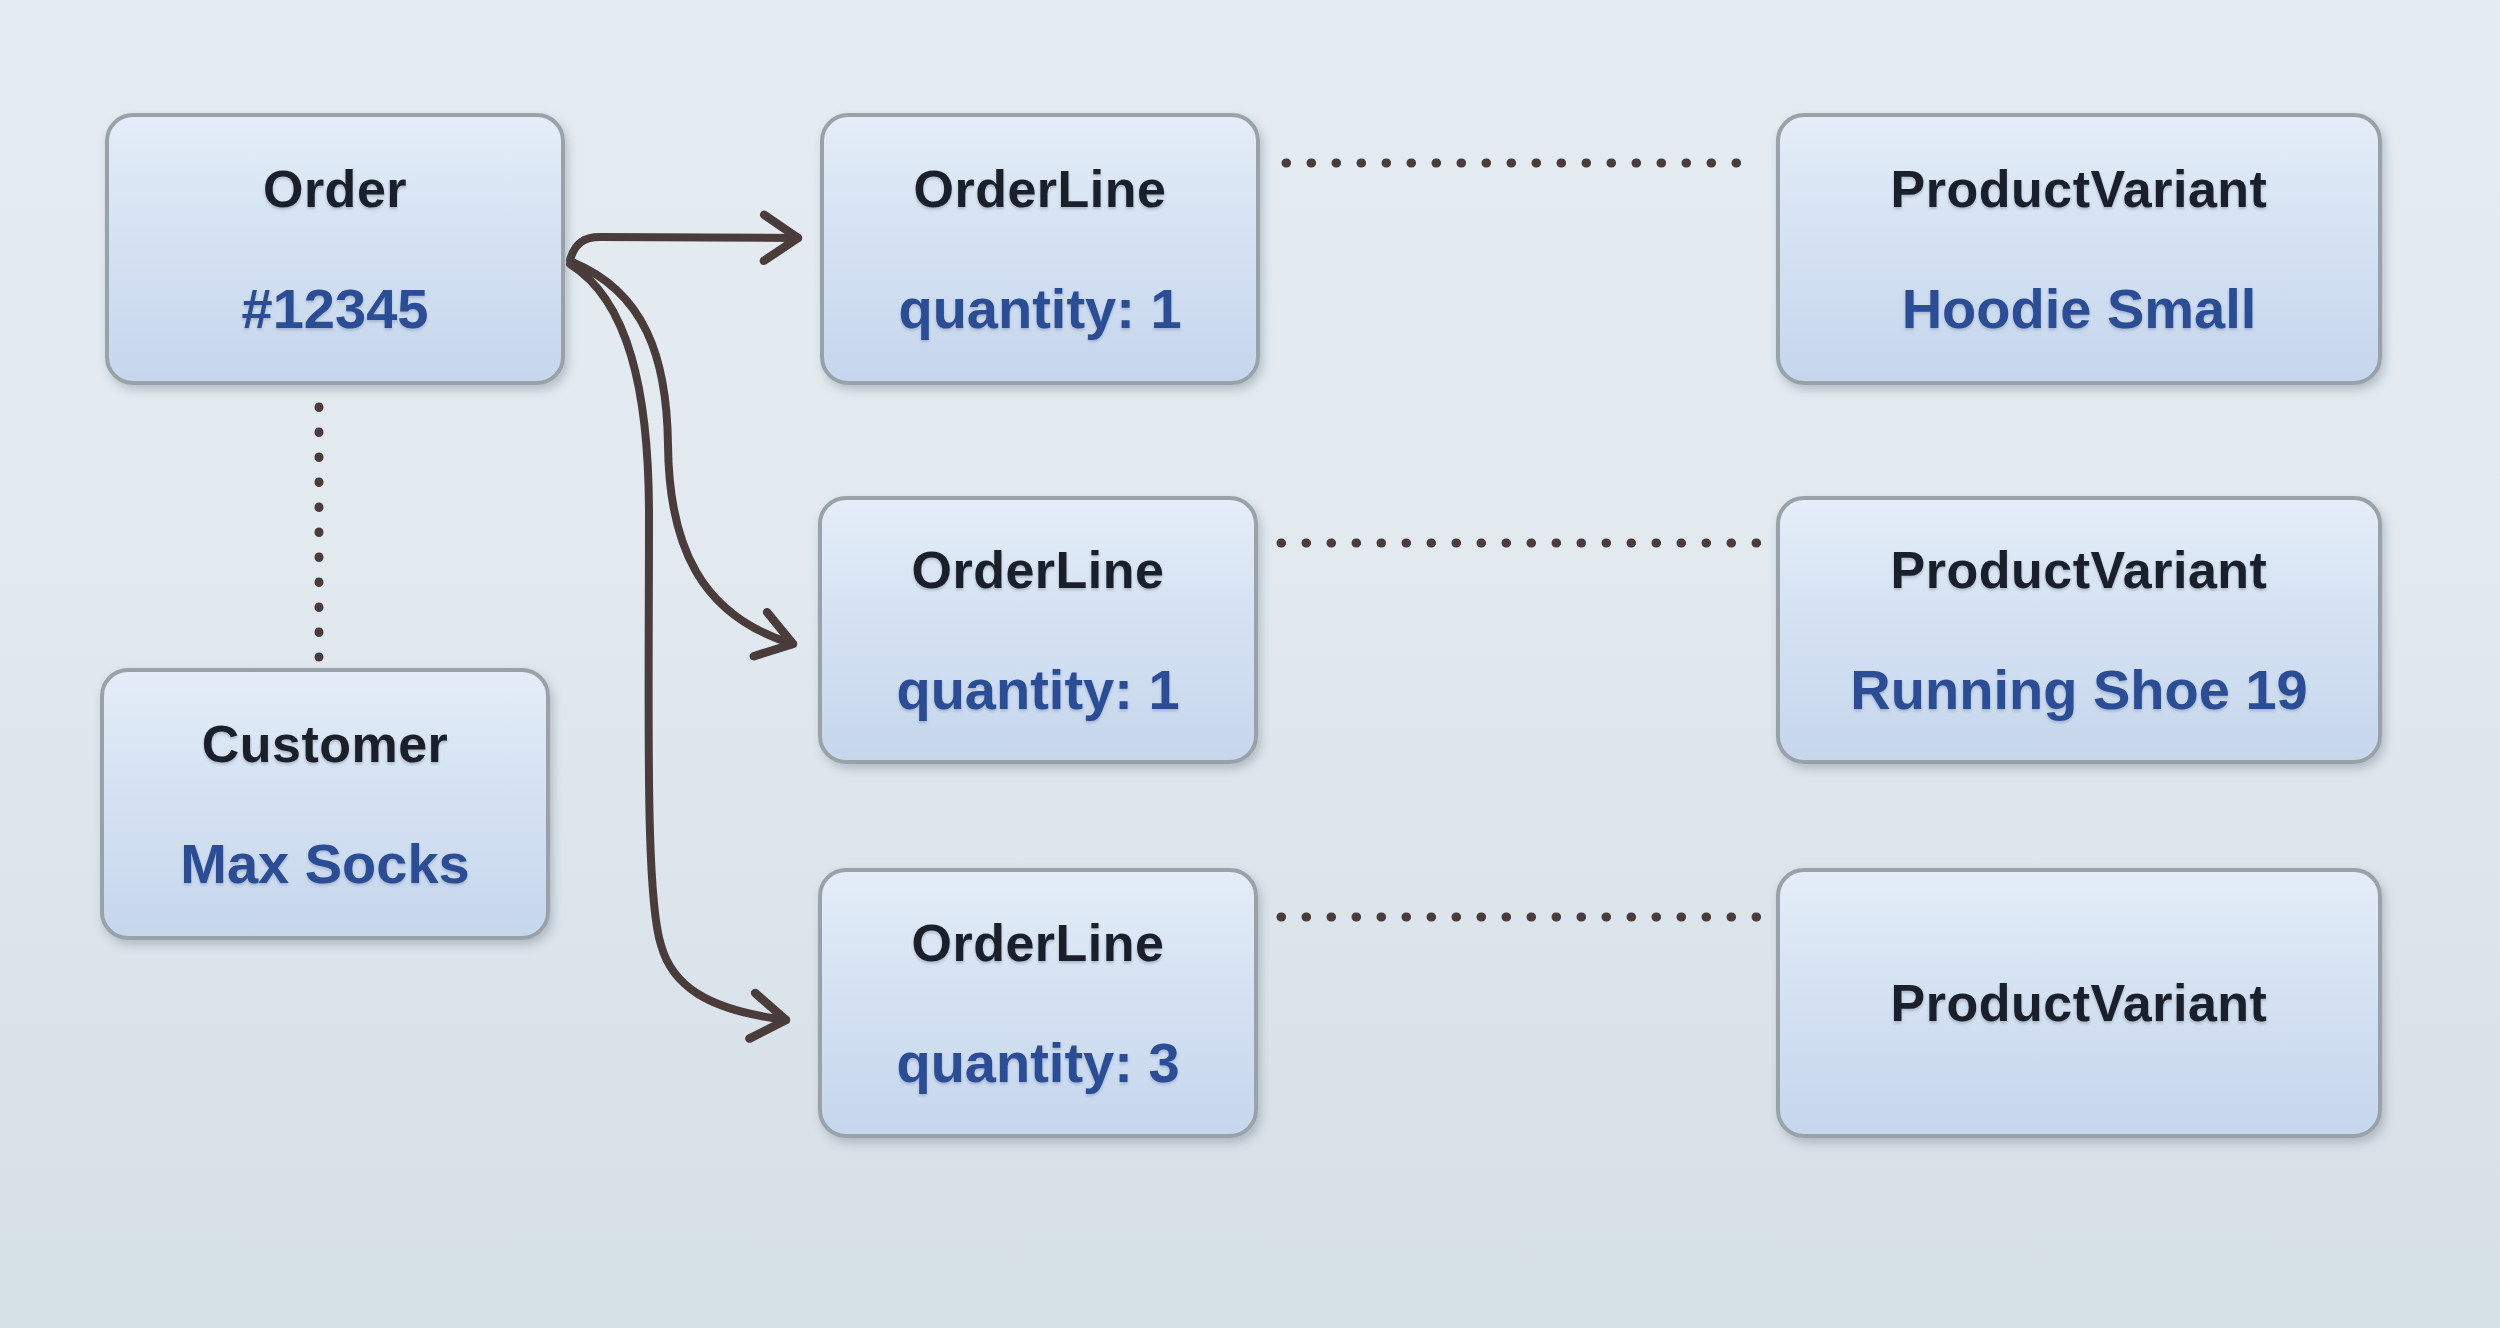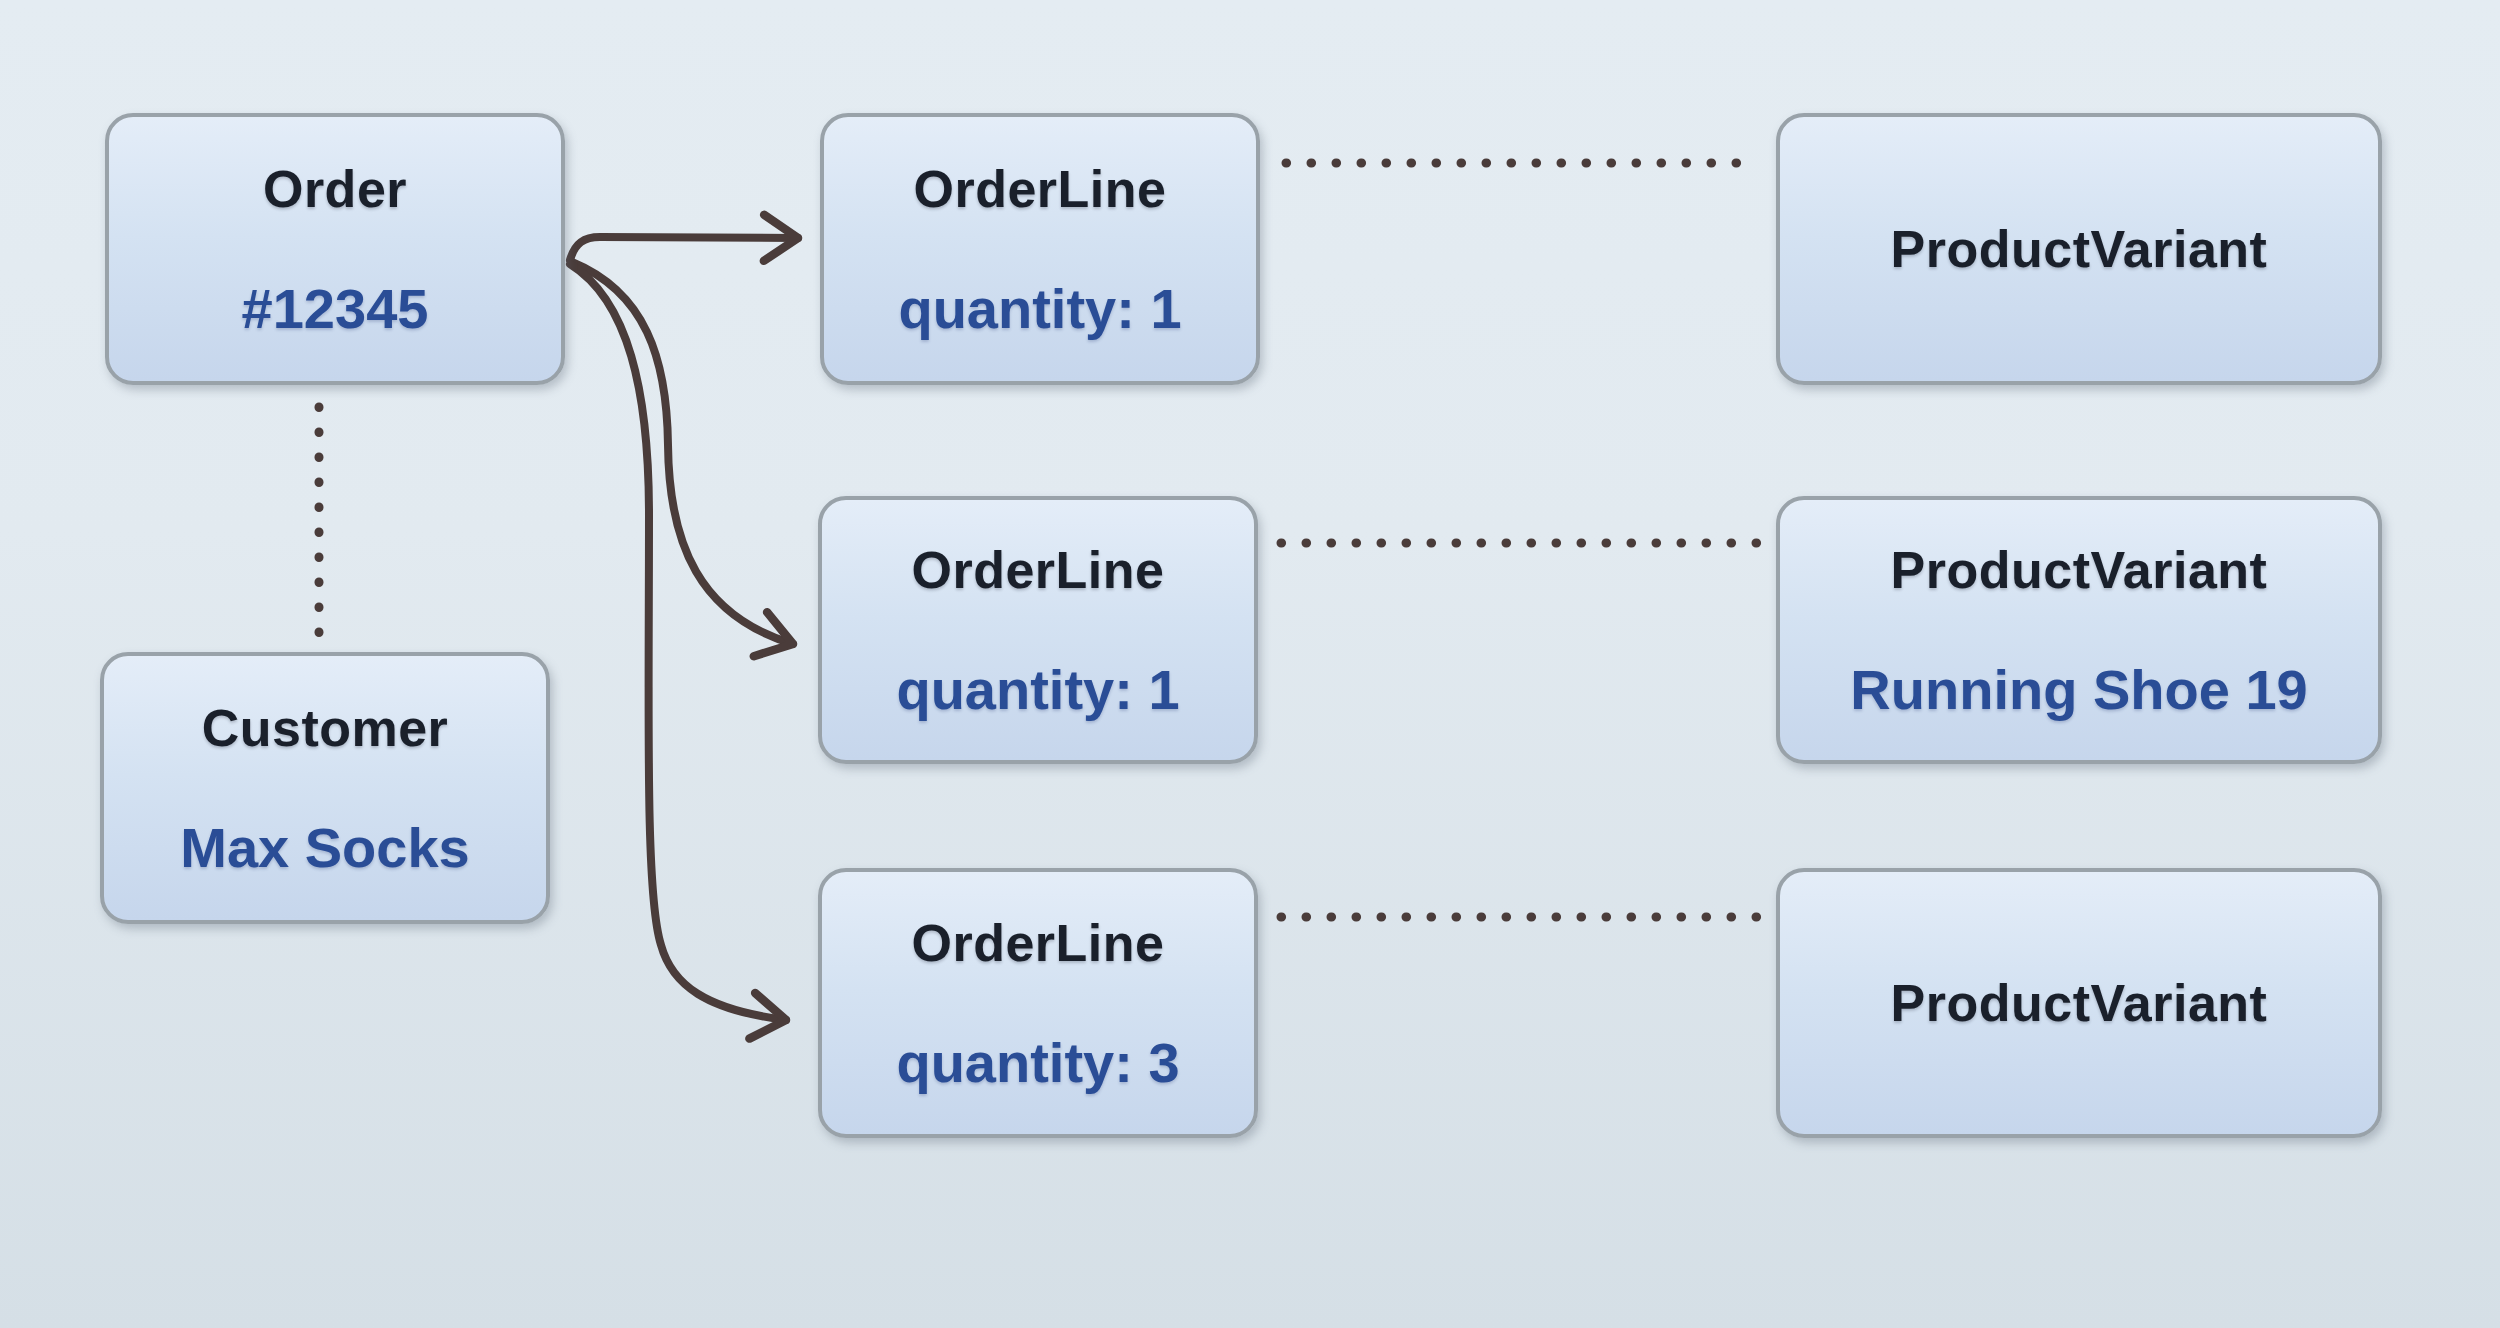--- a/index.html
+++ b/index.html
@@ -46,21 +46,21 @@
     color:var(--type-text);
     text-shadow:0 2px 3px rgba(20,25,40,0.22);
     letter-spacing:0.5px;
   }
   .einst{
     font-size:56px; line-height:64px; font-weight:bold;
     color:var(--instance-text);
     text-shadow:0 2px 3px rgba(30,50,110,0.22);
   }
   #box-order    {left:105px;  top:113px; width:460px; height:272px;}
-  #box-customer {left:100px;  top:652px; width:450px; height:272px;}
+  #box-customer {left:100px;  top:668px; width:450px; height:272px;}
   #box-ol1      {left:820px;  top:113px; width:440px; height:272px;}
   #box-ol2      {left:818px;  top:496px; width:440px; height:268px;}
   #box-ol3      {left:818px;  top:868px; width:440px; height:270px;}
   #box-pv1      {left:1776px; top:113px; width:606px; height:272px;}
   #box-pv2      {left:1776px; top:496px; width:606px; height:268px;}
   #box-pv3      {left:1776px; top:868px; width:606px; height:270px;}
 </style>
 </head>
 <body>
 
@@ -103,20 +103,21 @@
     <div class="einst">quantity: 1</div>
   </div>
 
   <div class="box" id="box-ol3">
     <div class="etype">OrderLine</div>
     <div class="einst">quantity: 3</div>
   </div>
 
   <div class="box" id="box-pv1">
     <div class="etype">ProductVariant</div>
+    <div class="einst">Hoodie Small</div>
   </div>
 
   <div class="box" id="box-pv2">
     <div class="etype">ProductVariant</div>
     <div class="einst">Running Shoe 19</div>
   </div>
 
   <div class="box" id="box-pv3">
     <div class="etype">ProductVariant</div>
   </div>

